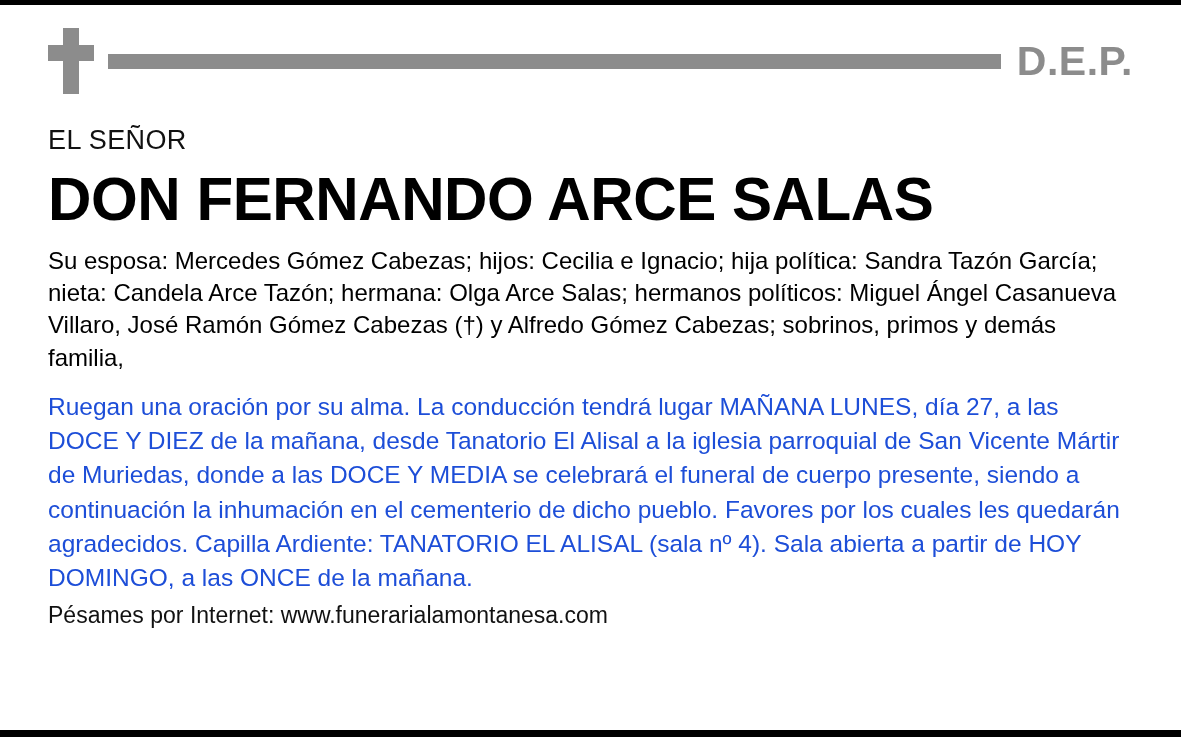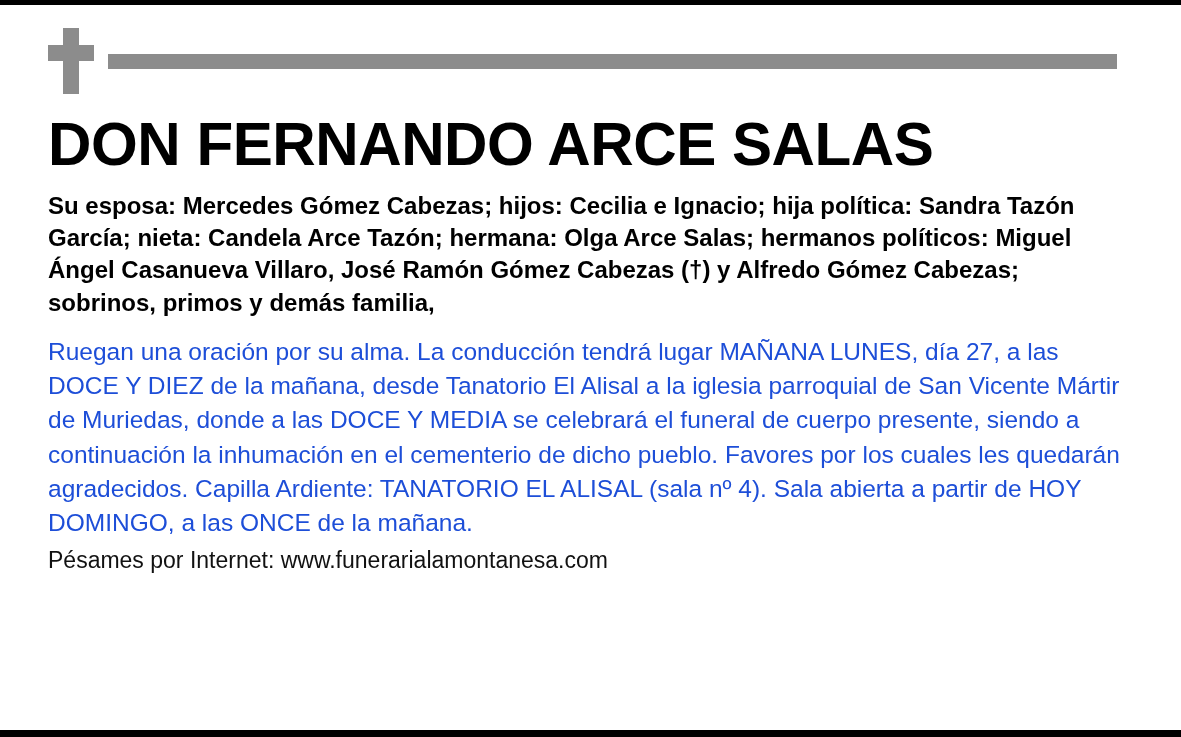--- a/index.html
+++ b/index.html
@@ -94,21 +94,21 @@
   }
   .death-line {
     font-size: 24.5px;
     line-height: 1.32;
     color: #111;
     margin-top: 8px;
   }
   .family {
     font-size: 24px;
     line-height: 1.34;
-    font-weight: bold;
+    font-weight: normal;
     color: #000;
     margin-top: 14px;
   }
   .prayer {
     font-size: 24.5px;
     line-height: 1.40;
     color: #1d4ed8;
     margin-top: 16px;
   }
   .place-date {
@@ -129,22 +129,24 @@
 
 <div class="obituary">
   <div class="inner">
 
     <div class="header">
       <div class="cross">
         <div class="v"></div>
         <div class="h"></div>
       </div>
       <div class="rule"></div>
+      <div class="dep">D.E.P.</div>
     </div>
 
+    <div class="eulogy-pre">EL SEÑOR</div>
 
     <div class="name">DON FERNANDO ARCE SALAS</div>
 
 
     <div class="family">Su esposa: Mercedes Gómez Cabezas; hijos: Cecilia e Ignacio; hija política: Sandra Tazón García; nieta: Candela Arce Tazón; hermana: Olga Arce Salas; hermanos políticos: Miguel Ángel Casanueva Villaro, José Ramón Gómez Cabezas (†) y Alfredo Gómez Cabezas; sobrinos, primos y demás familia,</div>
 
     <div class="prayer">Ruegan una oración por su alma. La conducción tendrá lugar MAÑANA LUNES, día 27, a las DOCE Y DIEZ de la mañana, desde Tanatorio El Alisal a la iglesia parroquial de San Vicente Mártir de Muriedas, donde a las DOCE Y MEDIA se celebrará el funeral de cuerpo presente, siendo a continuación la inhumación en el cementerio de dicho pueblo. Favores por los cuales les quedarán agradecidos. Capilla Ardiente: TANATORIO EL ALISAL (sala nº 4). Sala abierta a partir de HOY DOMINGO, a las ONCE de la mañana.</div>
 
 
     <div class="internet">Pésames por Internet: www.funerarialamontanesa.com</div>

